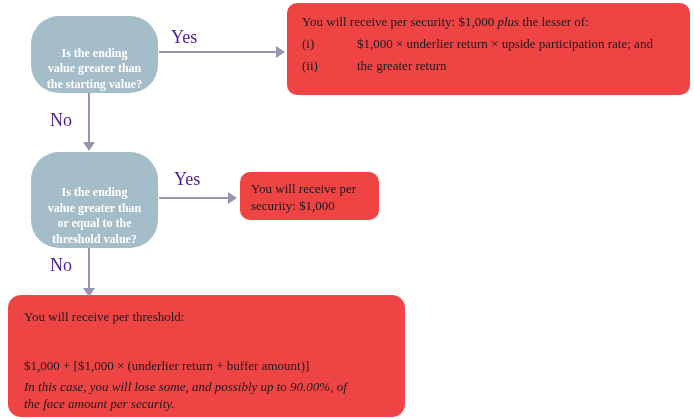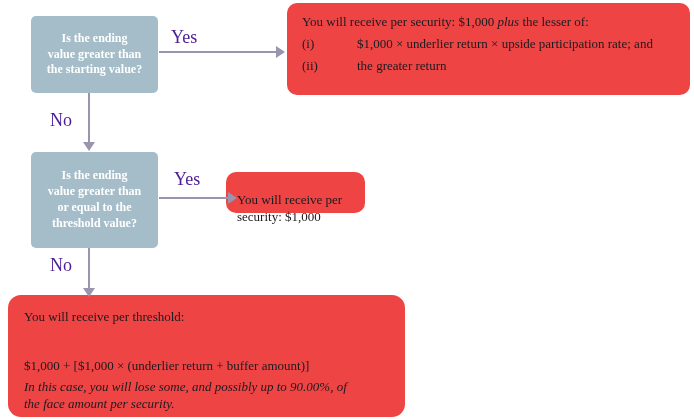--- a/index.html
+++ b/index.html
@@ -8,23 +8,23 @@
     width:694px;height:419px;
     background:#ffffff;
     font-family:"Liberation Serif","DejaVu Serif",serif;
     color:#1a1a20;
     overflow:hidden;
   }
   
   .decision{
     position:absolute;
     background:#a5bdc9;
-    border-radius:5px;
+    border-radius:28px;
     color:#ffffff;
-    display:flex;align-items:center;justify-content:center;
+    display:flex;align-items:flex-end;justify-content:center;
     text-align:center;
     font-weight:bold;
     font-size:12px;
     line-height:1.32;
     box-sizing:border-box;
   }
   .decision .dtext{white-space:pre-line;}
   .box1{left:31px;top:16px;width:127px;height:77px;}
   .box2{left:31px;top:152px;width:127px;height:96px;}
   
@@ -34,21 +34,21 @@
     border-radius:10px;
     font-size:13px;
     line-height:17px;
     box-sizing:border-box;
     color:#1a1a20;
   }
   .green1{left:287px;top:3px;width:403px;height:92px;padding:10px 12px 0 15px;}
   .g1-item{display:flex;margin-top:5px;}
   .g1-item .marker{flex:0 0 55px;}
   .g1-item .itext{flex:1 1 auto;white-space:nowrap;}
-  .green2{left:226px;top:172px;width:139px;height:41px;padding:19px 0 0 11px;border-radius:10px;}
+  .green2{left:240px;top:172px;width:139px;height:48px;padding:8px 0 0 11px;border-radius:10px;}
   .green2 .g2text{white-space:pre-line;}
   .green3{left:8px;top:295px;width:397px;height:122px;padding:13px 16px 0 16px;border-radius:13px;}
   .g3-formula{margin-top:32px;}
   .g3-note{margin-top:4px;font-style:italic;white-space:pre-line;font-family:Liberation Serif, serif;}
   
   .hline{position:absolute;height:2px;background:#9b94ae;z-index:2;}
   .vline{position:absolute;width:2px;background:#9b94ae;z-index:2;}
   .arrow1-line{left:159px;top:51px;width:118px;}
   .arrow2-line{left:159px;top:197px;width:70px;}
   .vline1{left:88px;top:93px;height:50px;}

